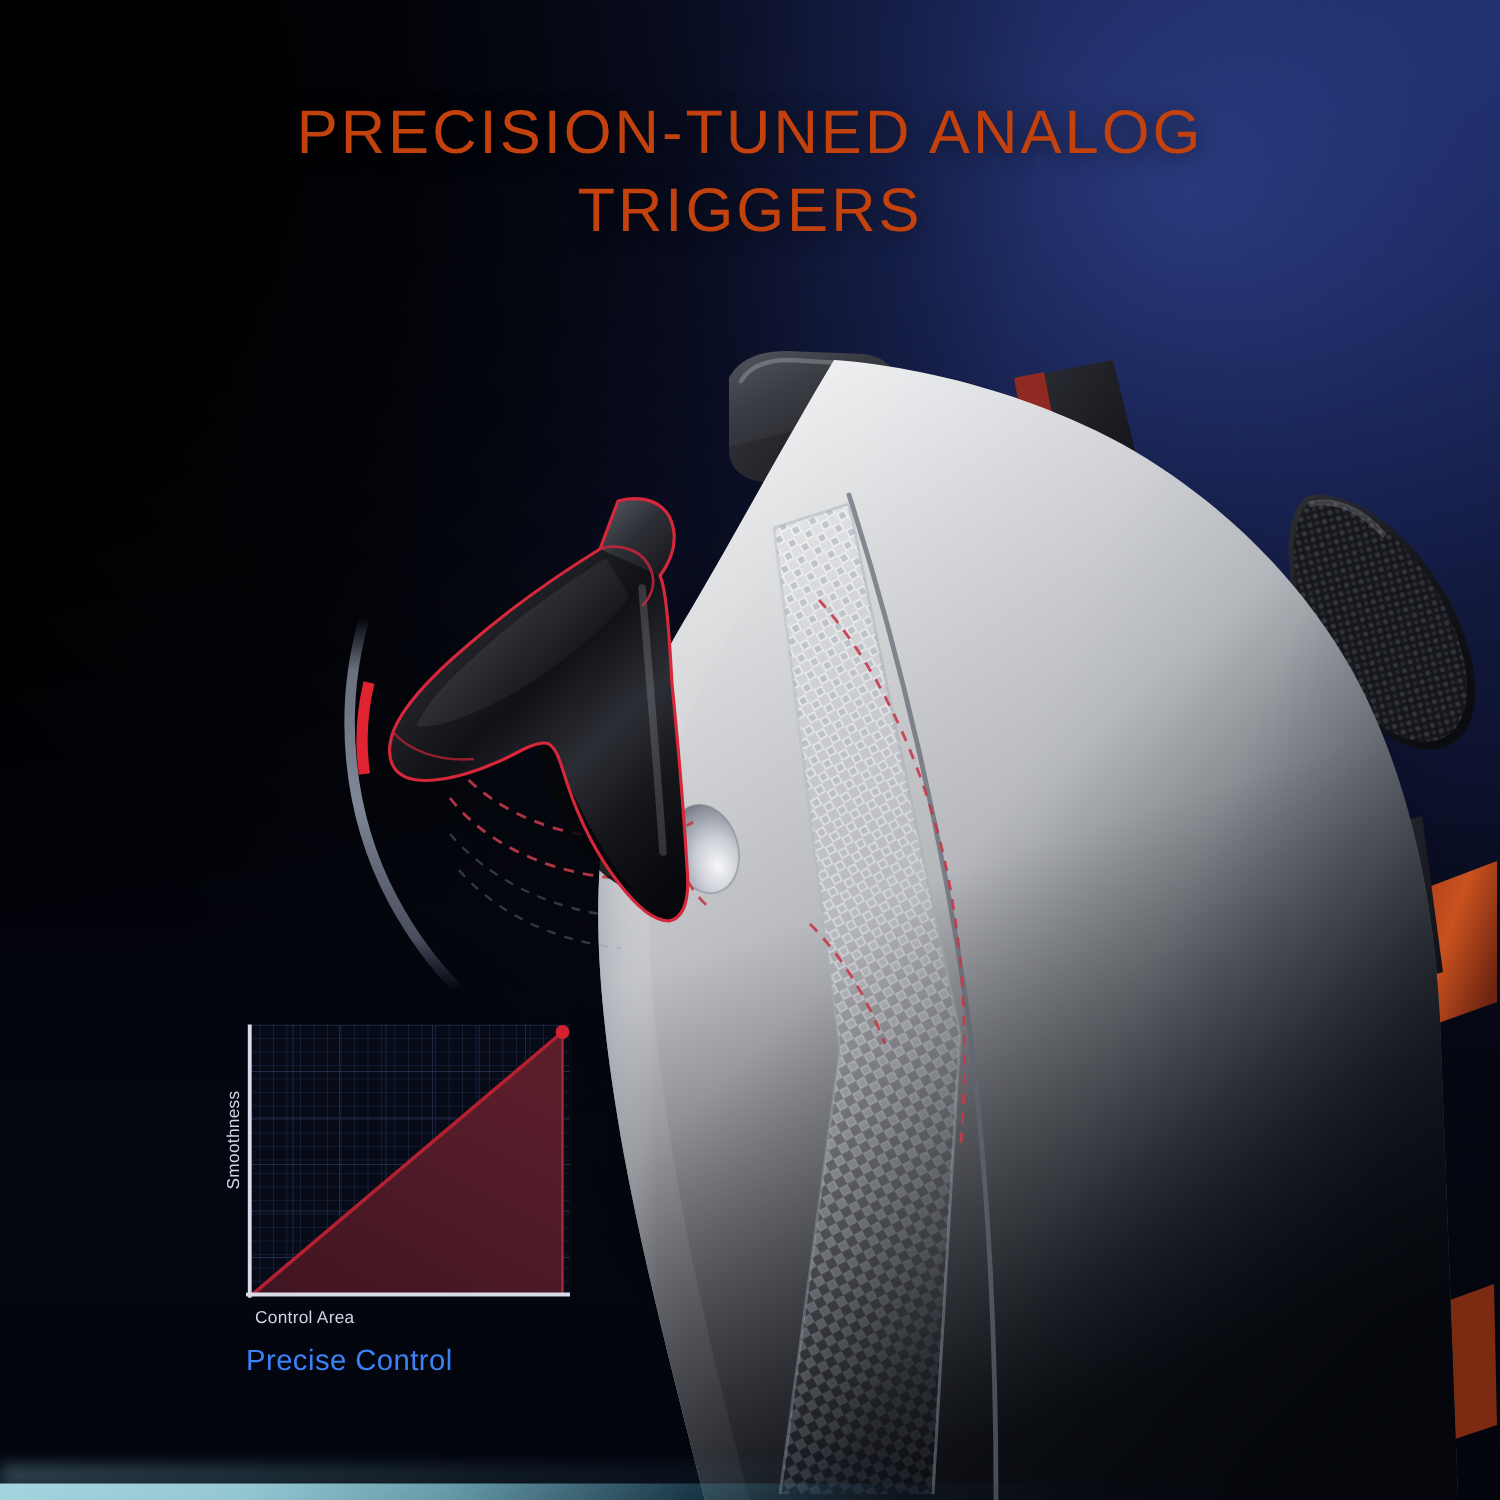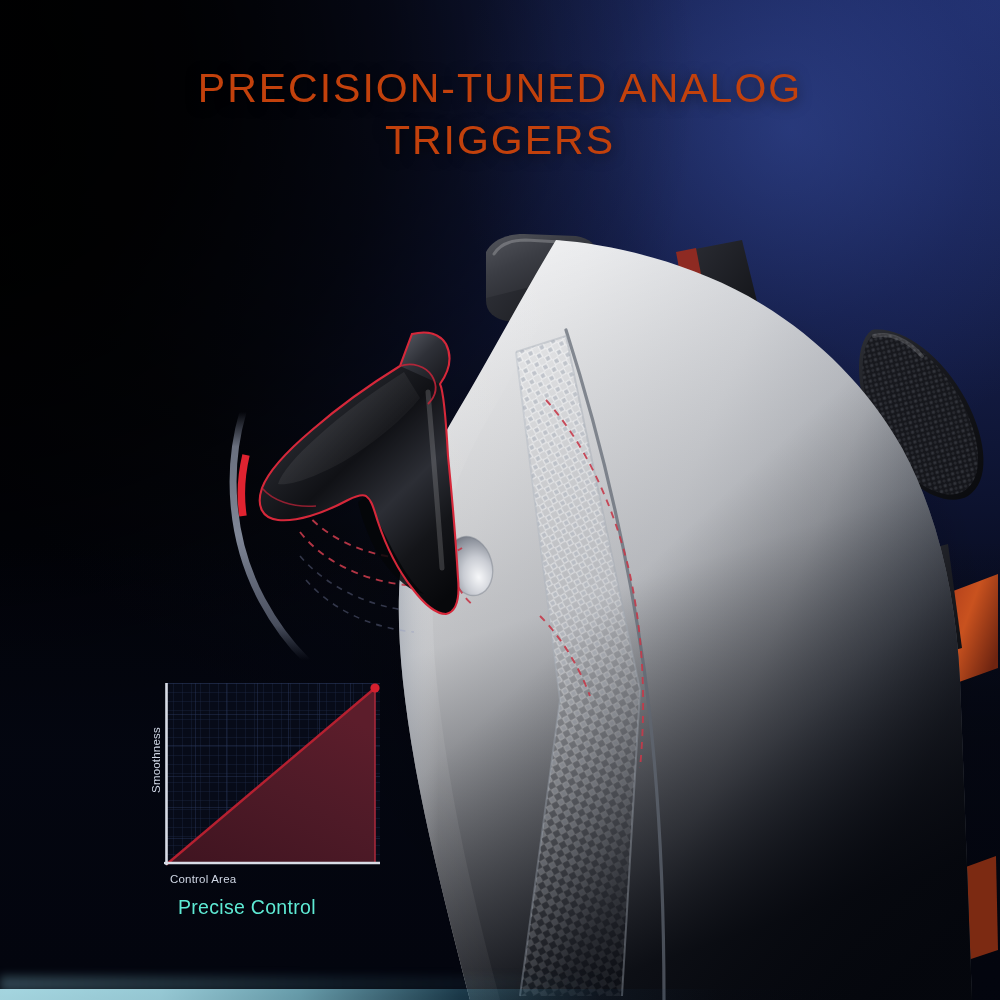--- a/index.html
+++ b/index.html
@@ -96,22 +96,22 @@
   .x-axis-label {
     position: absolute;
     left: 40px; top: 205px;
     color: #cfd6e4;
     font-size: 11.5px;
     letter-spacing: 0.2px;
     white-space: nowrap;
   }
   .chart-caption {
     position: absolute;
-    left: 48px; top: 228px;
-    color: #5eead4;
+    left: 34px; top: 228px;
+    color: #3b82f6;
     font-size: 19.5px;
     letter-spacing: 0.3px;
     white-space: nowrap;
   }
 </style>
 </head>
 <body>
 
 <div id="stage">
 

